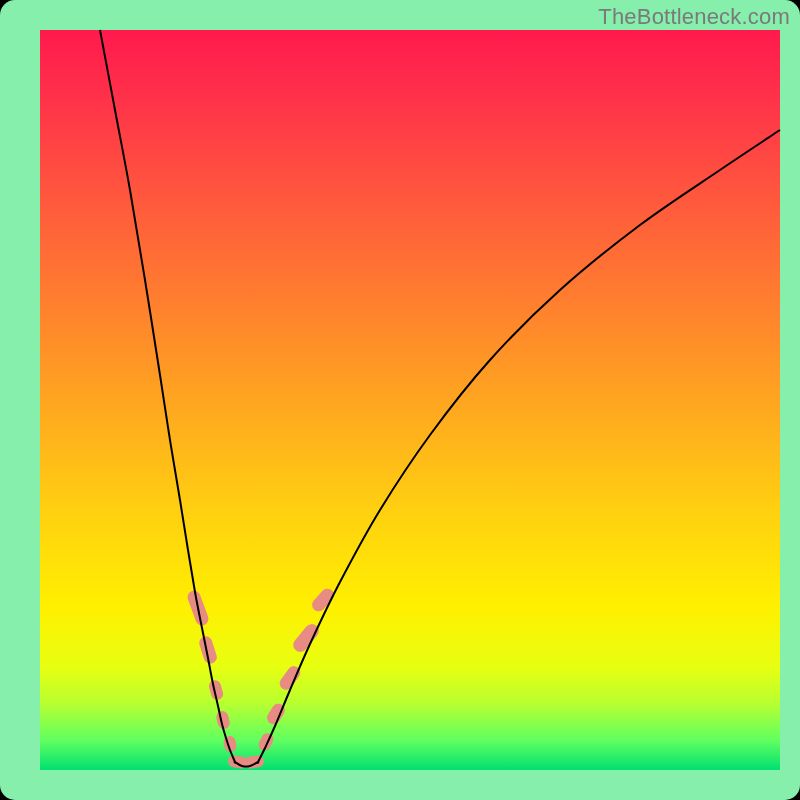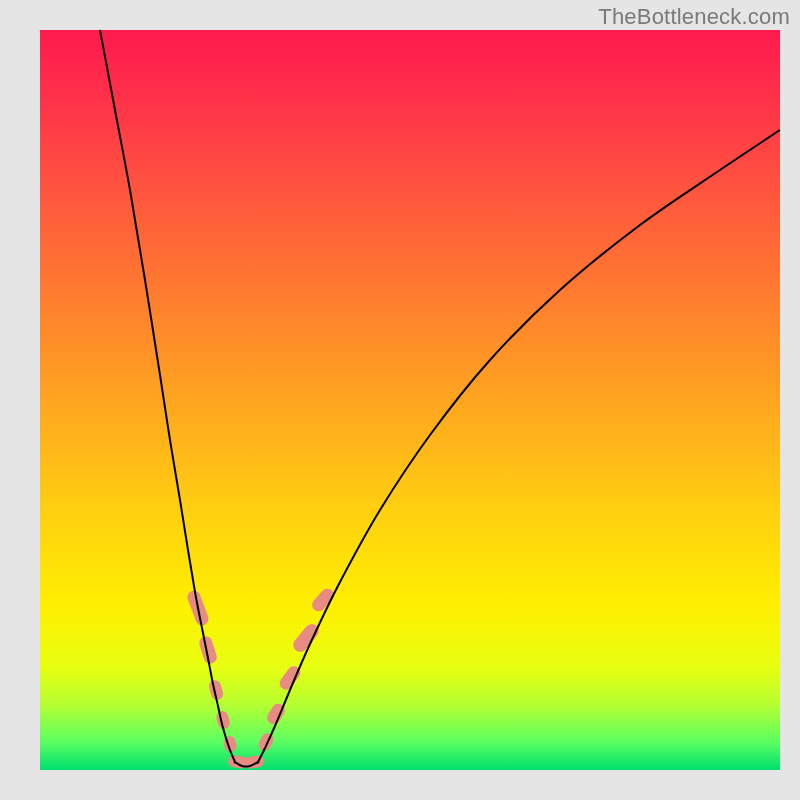--- a/index.html
+++ b/index.html
@@ -10,21 +10,22 @@
     overflow: hidden;
     background: #000;
     font-family: Arial, Helvetica, sans-serif;
   }
   .frame {
     position: absolute;
     left: 0;
     top: 0;
     width: 800px;
     height: 800px;
-    background: #e5e5e5;
+    background: #86efac;
+    border-radius: 15px;
   }
   .plot {
     position: absolute;
     left: 40px;
     top: 30px;
     width: 740px;
     height: 740px;
     
     background: linear-gradient(to bottom,
       #ff1a4d 0%,

